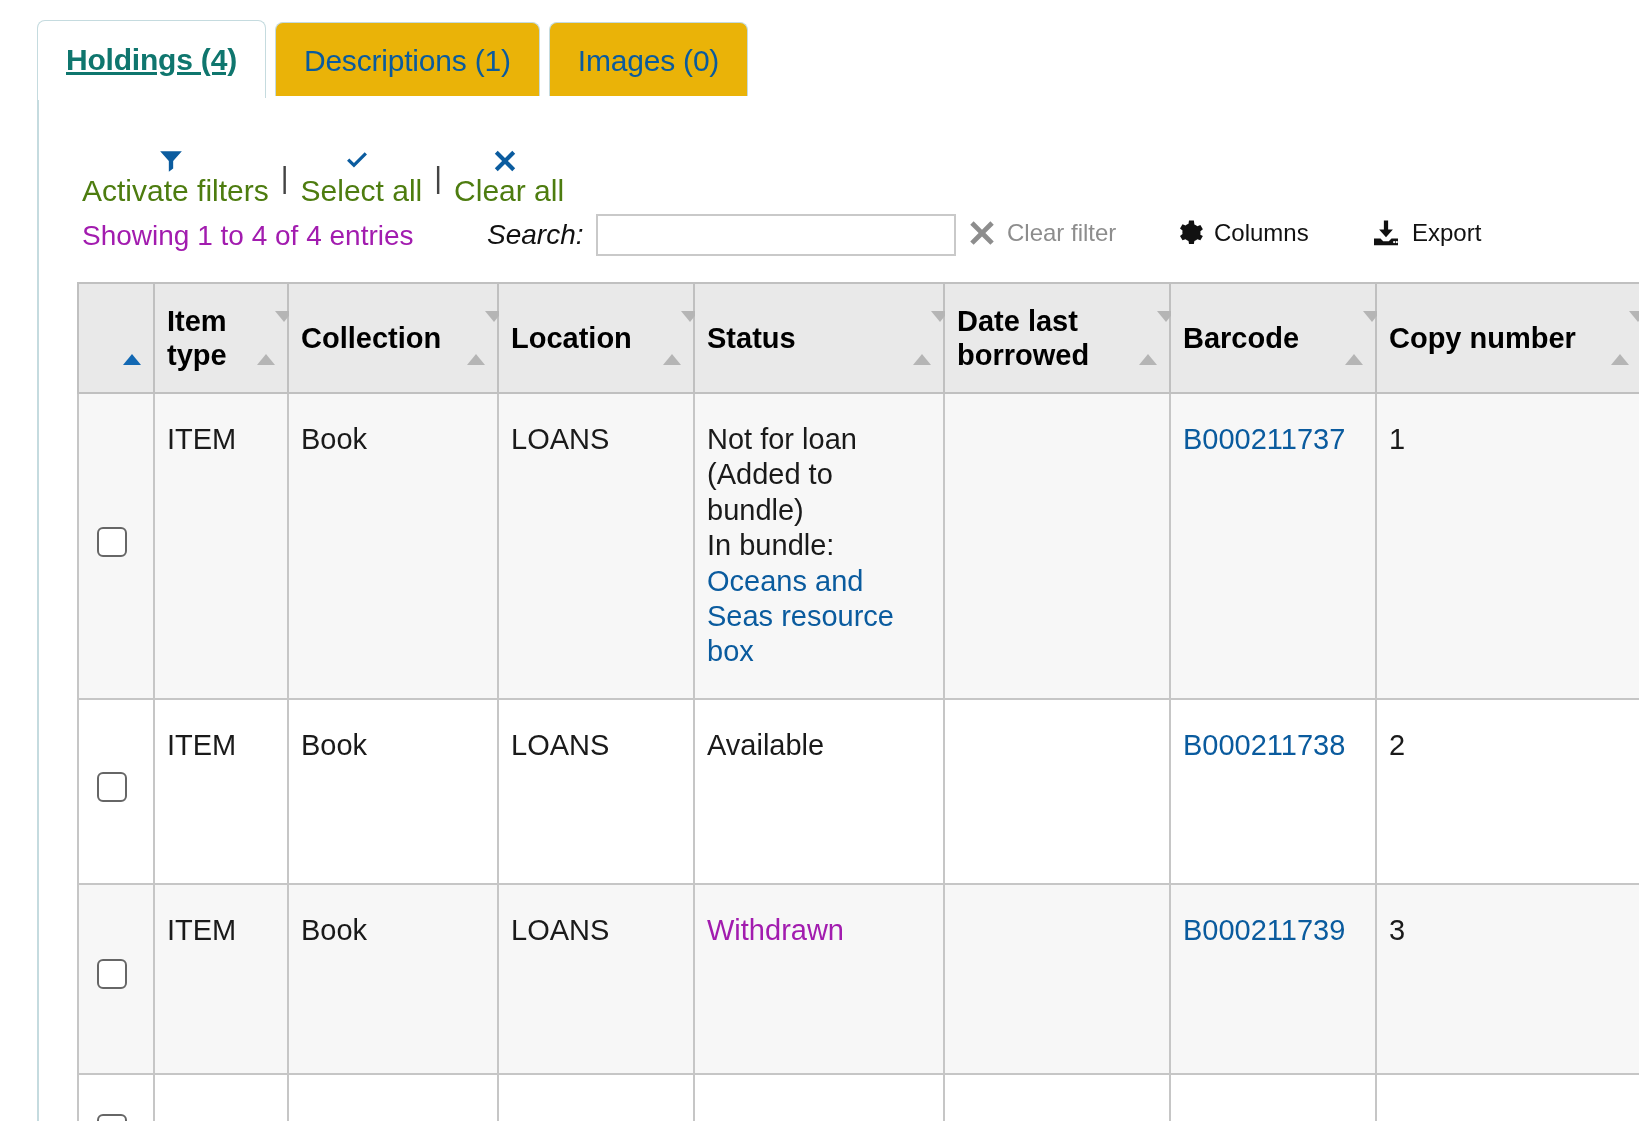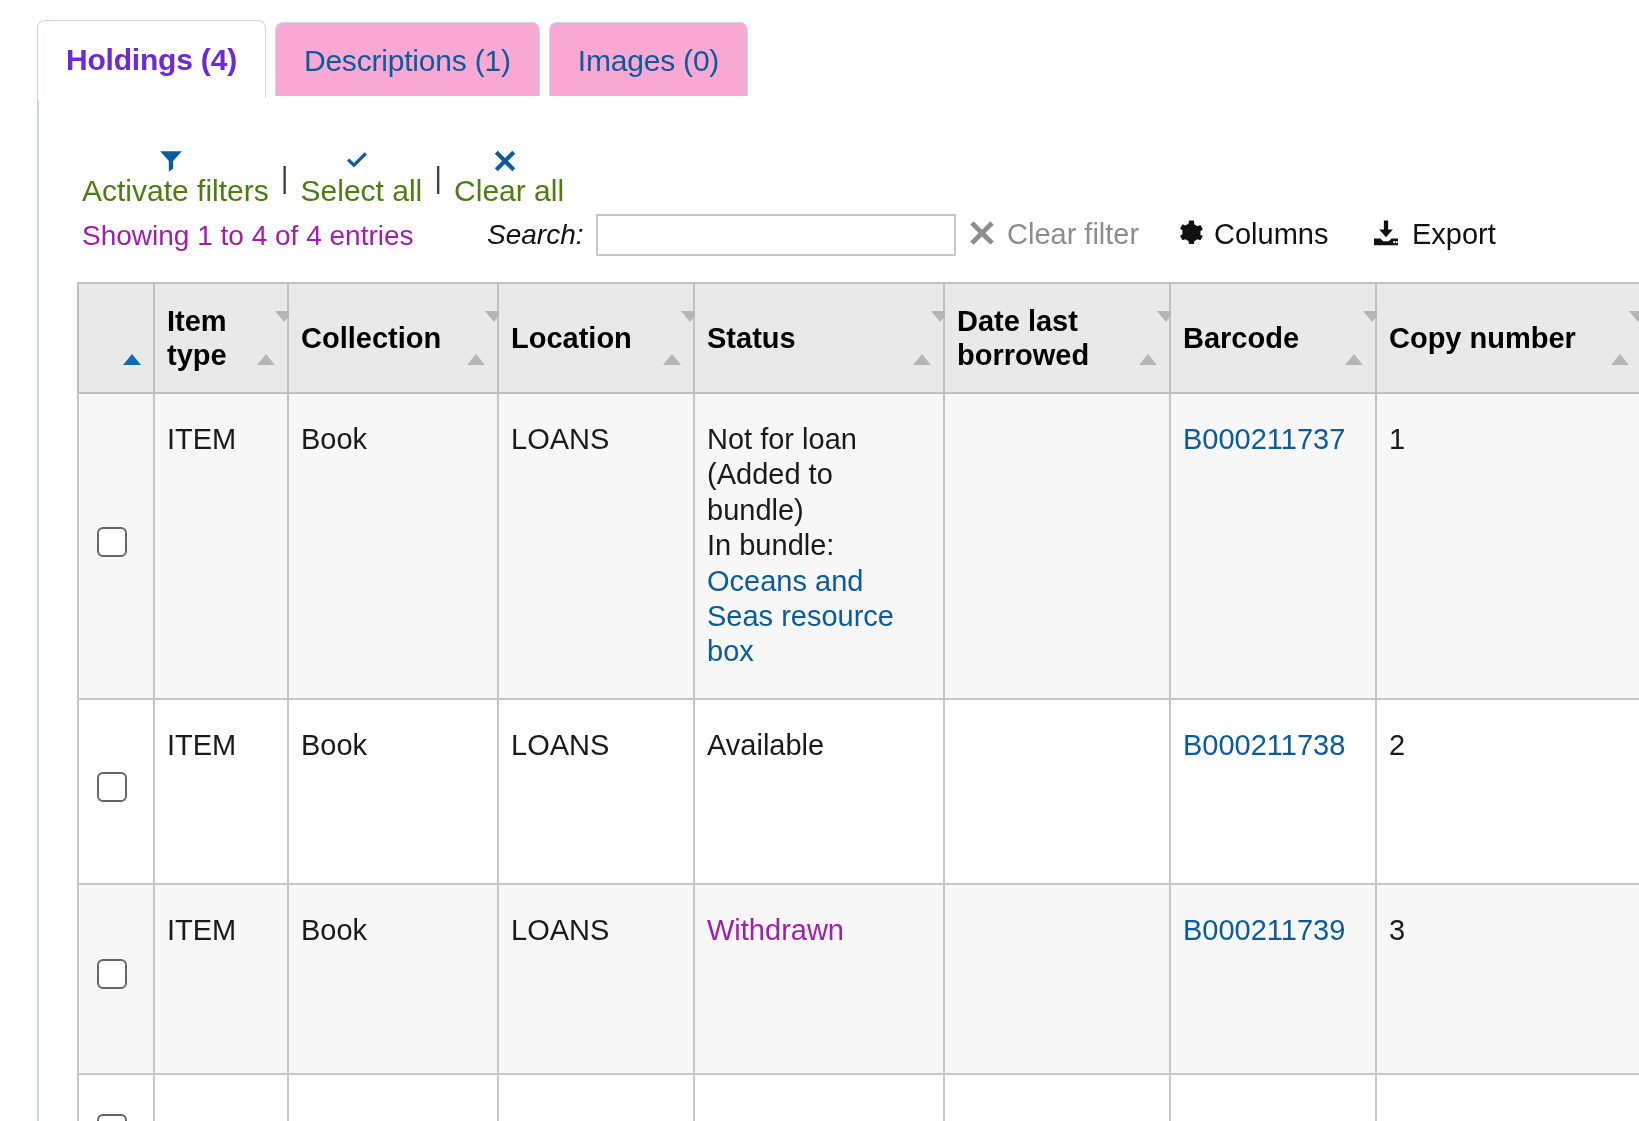--- a/index.html
+++ b/index.html
@@ -30,32 +30,33 @@
     position: relative;
     height: 76px;
     margin-right: 9px;
     padding: 0 28px;
     display: flex;
     align-items: center;
     justify-content: center;
     border: 1px solid #c5dbdf;
     border-bottom: none;
     border-radius: 8px 8px 0 0;
-    background: #f9a8d4;
+    background: #eab308;
     color: #0a5b9e;
     font-size: 30px;
     letter-spacing: -0.2px;
     white-space: nowrap;
   }
   .tab.active {
     background: #ffffff;
-    color: #6d28d9;
+    color: #0f766e;
     font-weight: bold;
     height: 78px;
     z-index: 3;
+    text-decoration: underline;
   }
   .tab.active::after {
     content: "";
     position: absolute;
     left: 0; right: 0; bottom: -2px;
     height: 3px;
     background: #ffffff;
   }
   
   .tabs-underline {
@@ -136,21 +137,22 @@
     background: #fff;
     font-size: 24px;
     padding: 0 8px;
     font-family: "Liberation Sans", sans-serif;
     outline: none;
   }
   .tool-btn {
     position: absolute;
     top: 10px;
     display: flex;
-    font-size: 29px;
+    align-items: center;
+    font-size: 24px;
     color: #111;
     white-space: nowrap;
     cursor: pointer;
   }
   .tool-btn.disabled { color: #8d8d8d; cursor: default; }
   .tool-btn .ico { color: inherit; margin-right: 10px; }
   #clear-filter-btn { left: 885px; }
   #columns-btn     { left: 1092px; }
   #export-btn      { left: 1288px; }
 

